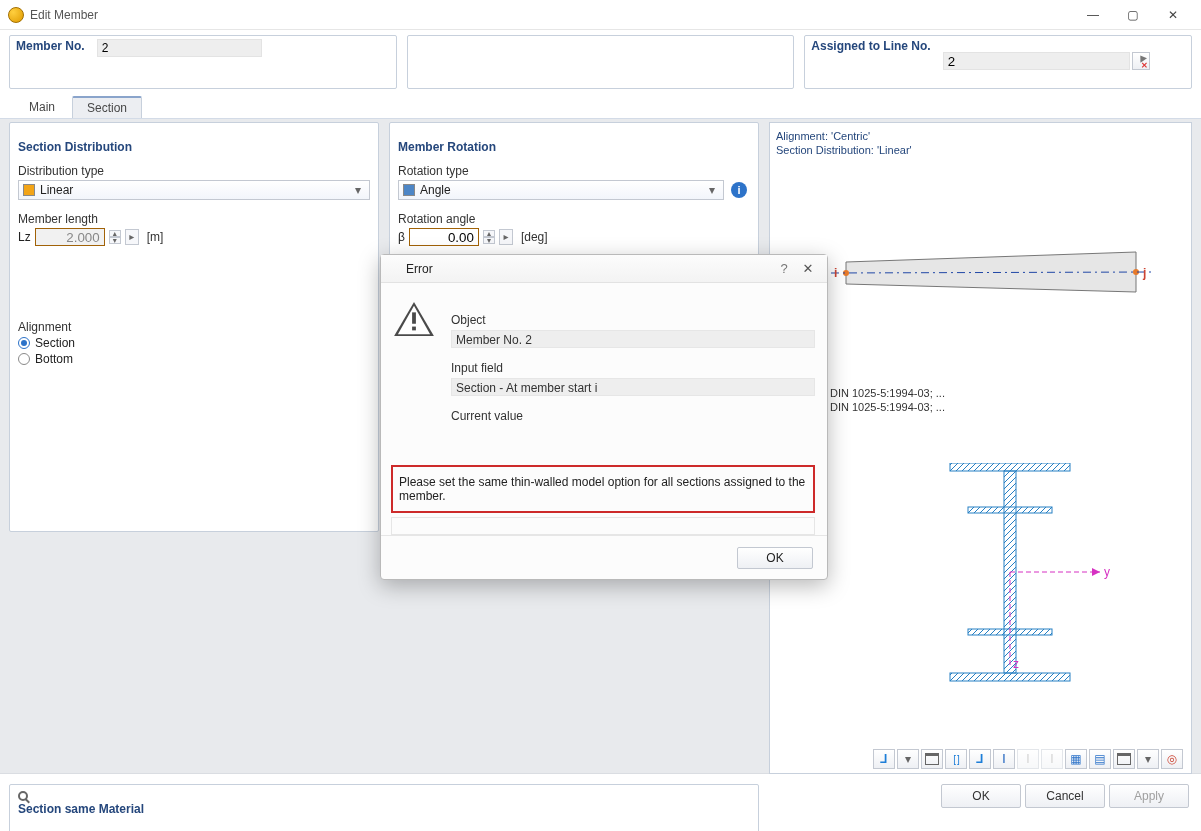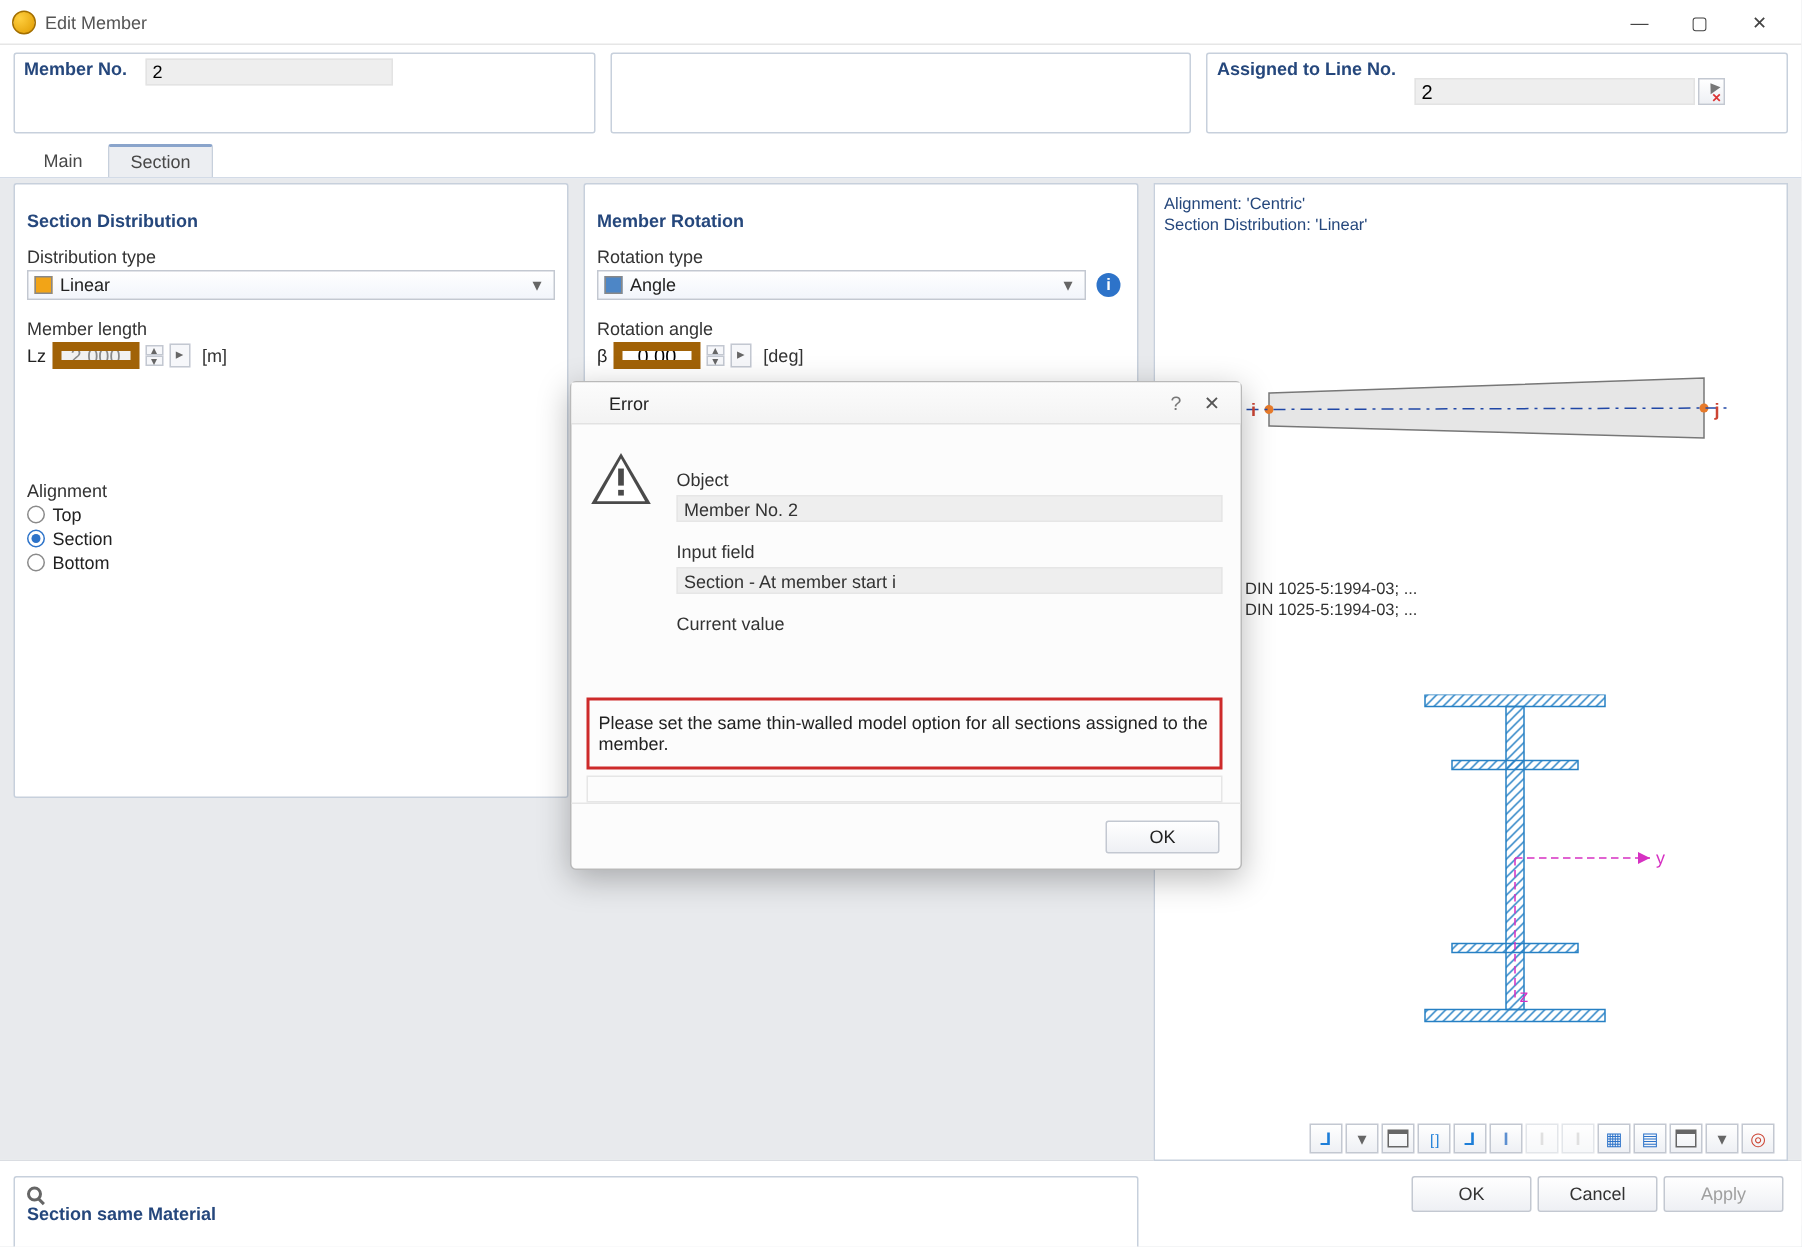--- a/index.html
+++ b/index.html
@@ -135,24 +135,24 @@
     background: linear-gradient(#fff,#f2f5fb);
     padding:0 4px;
   }
   .sel .swatch { width:12px; height:12px; margin-right:5px; border:1px solid #888; }
   .sw-orange { background:#f2a417; }
   .sw-blue { background:#4d86c6; }
   .sel .sel-text { flex:1; }
   .sel .chev { width:14px; text-align:center; color:#666; }
   .inline { display:flex; align-items:center; gap:4px;}
   .num {
-    width:58px; height:18px;
-    border:6px solid #a16207;
+    width:70px; height:18px;
+    border:1px solid #a16207;
     background:#fff;
-    text-align:center;
+    text-align:right;
     padding:0 4px;
   }
   .spin { display:flex; flex-direction:column;}
   .spin span{ width:12px; height:7px; border:1px solid #c3c8d1; font-size:8px; line-height:5px; text-align:center; color:#666; background:#f6f7fa;}
   .menudot { width:14px; height:16px; border:1px solid #c3c8d1; background:#f6f7fa; font-size:10px; color:#666; text-align:center; line-height:14px;}
   .unit { margin-left:4px; color:#333;}
   .radio-row { display:flex; align-items:center; gap:5px; margin:2px 0;}
   .radio {
     width:12px; height:12px; border-radius:50%;
     border:1px solid #8a8a8a; background:#fff; display:inline-flex; align-items:center; justify-content:center;
@@ -330,24 +330,20 @@
             <span>▴</span>
             <span>▾</span>
           </span>
         <span class="menudot">▸</span>
         <span class="unit">[m]</span>
       </div>
 
       <div style="height:70px"></div>
 
       <div class="fldlabel">Alignment</div>
-      <div class="radio-row">
-        <span class="radio"></span>
-        <span>Top</span>
-      </div>
       <div class="radio-row">
         <span class="radio checked"></span>
         <span>Section</span>
       </div>
       <div class="radio-row">
         <span class="radio"></span>
         <span>Bottom</span>
       </div>
     </div>
 

